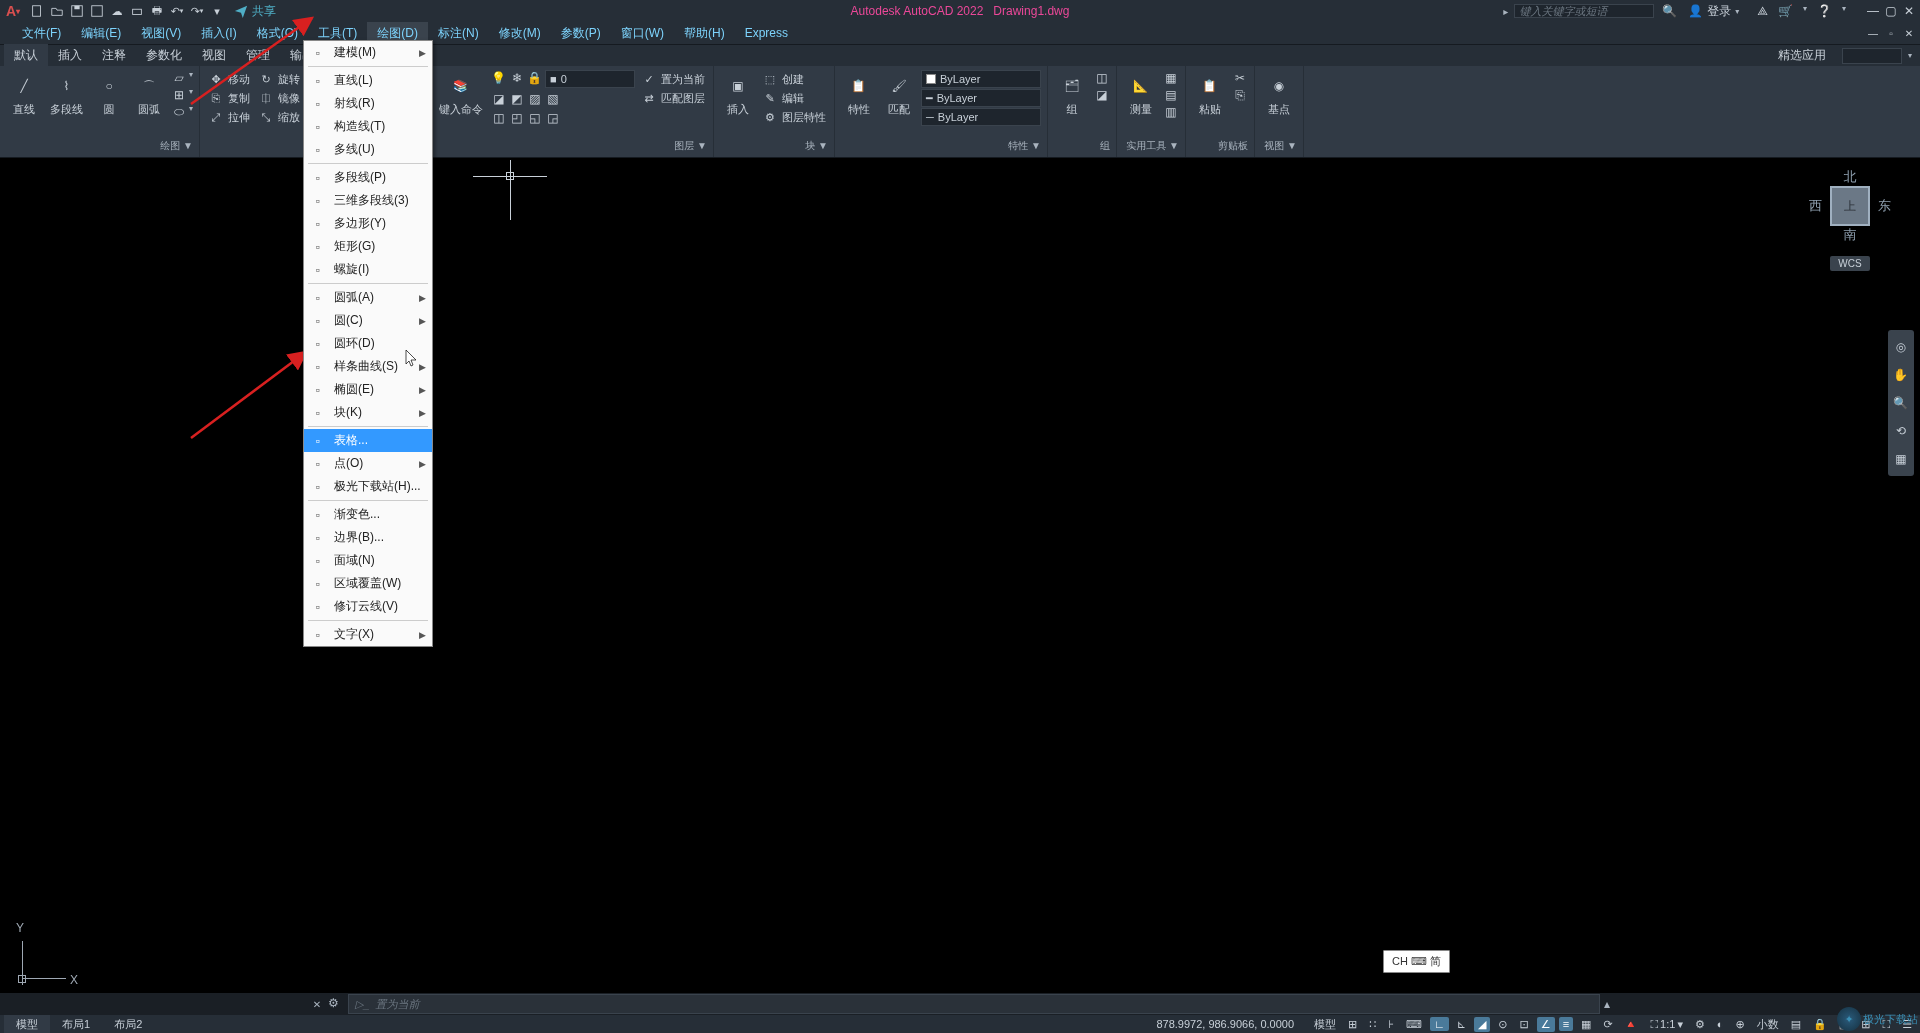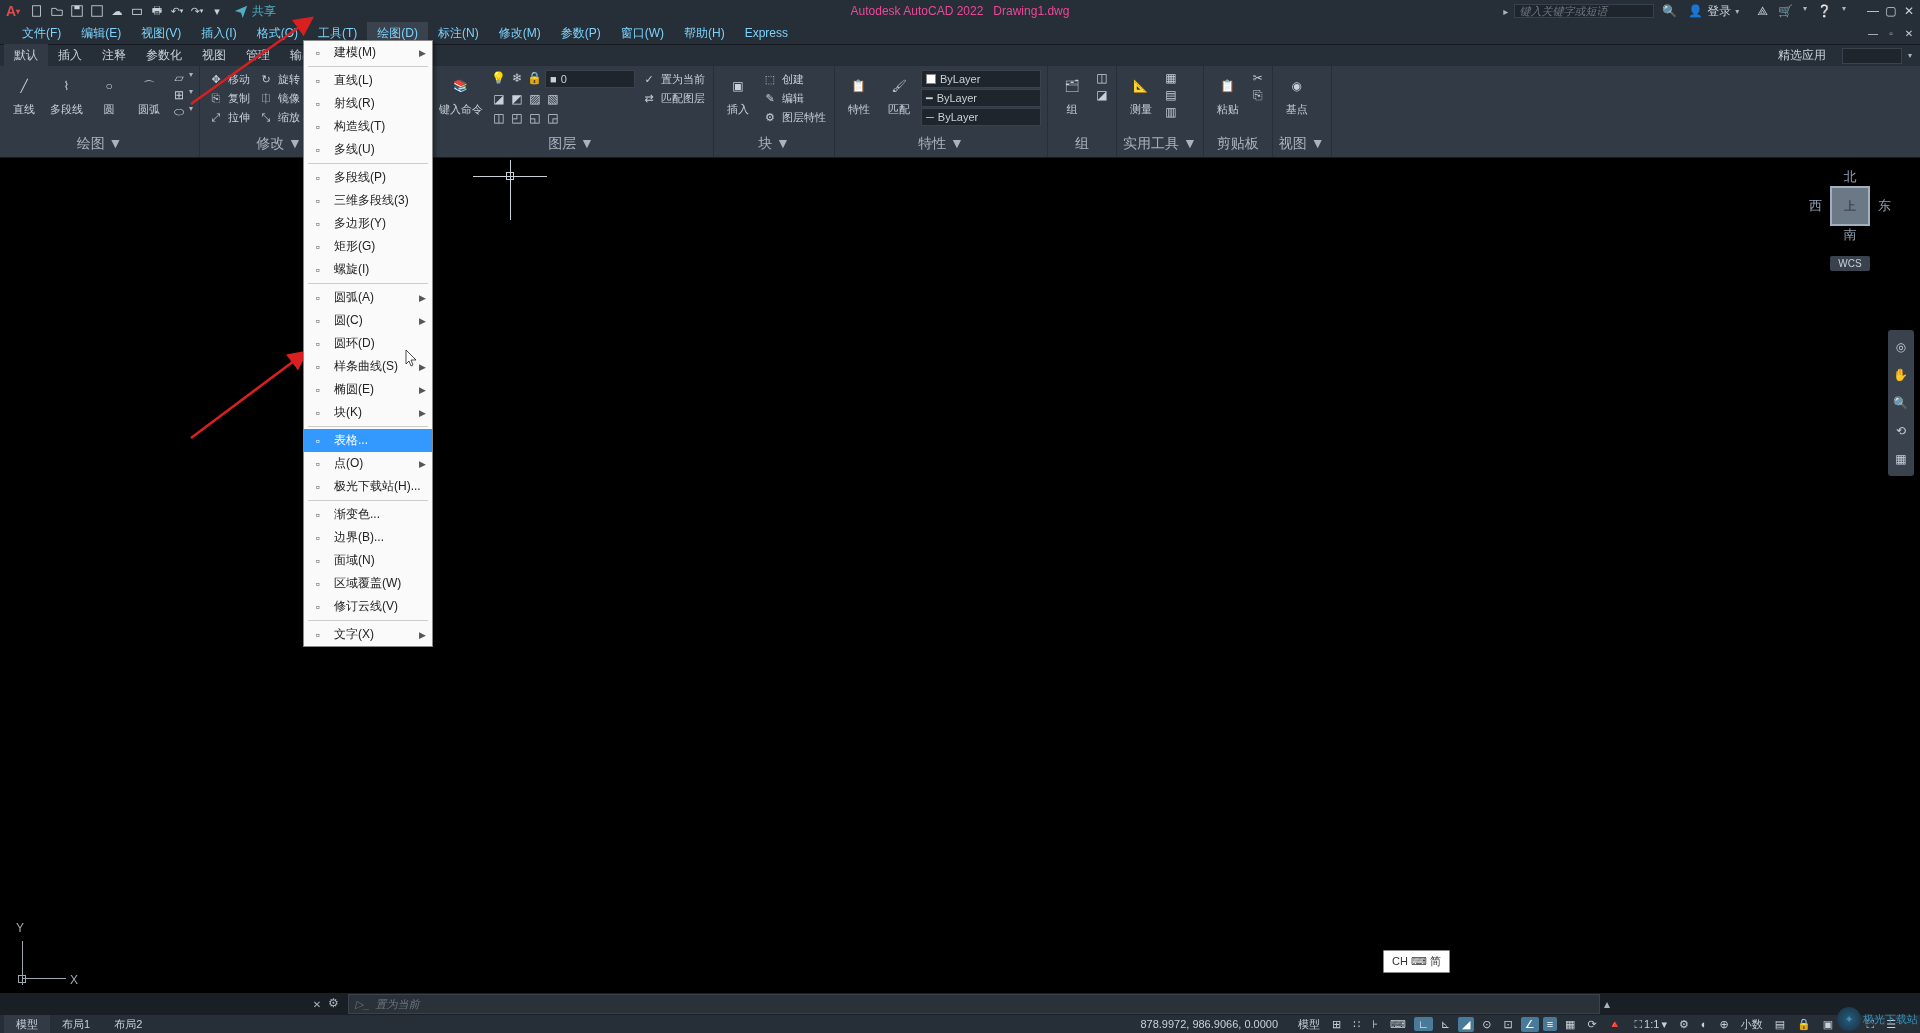--- a/index.html
+++ b/index.html
@@ -27,21 +27,21 @@
 
 .ribbon-tabs { height: 22px; background: #262e37; display: flex; align-items: center; padding-left: 4px; border-top: 1px solid #151a20; }
 .rtab { padding: 4px 10px; color: #c8d0d8; font-size: 12px; }
 .rtab.active { background: #313a45; }
 .rtab-extra { margin-left: auto; display: flex; align-items: center; gap: 6px; padding-right: 8px; }
 .rtab-box { width: 60px; height: 16px; background: #1e252d; border: 1px solid #3a434d; }
 
 .ribbon { height: 92px; background: #313a45; display: flex; border-bottom: 1px solid #151a20; }
 .panel { border-right: 1px solid #262e37; padding: 4px 6px 2px; display: flex; flex-direction: column; justify-content: space-between; }
 .panel-content { display: flex; gap: 4px; align-items: flex-start; flex: 1; }
-.panel-title { text-align: center; font-size: 14px; color: #aab4bf; padding: 2px 0; }
+.panel-title { text-align: right; font-size: 10px; color: #aab4bf; padding: 2px 0; }
 .big-btn { display: flex; flex-direction: column; align-items: center; gap: 2px; padding: 2px 4px; }
 .big-btn .ico { width: 28px; height: 28px; display: flex; align-items: center; justify-content: center; }
 .big-btn .lbl { font-size: 11px; color: #c8d0d8; }
 .small-btn { display: flex; align-items: center; gap: 4px; padding: 1px 2px; font-size: 11px; }
 .small-col { display: flex; flex-direction: column; gap: 1px; }
 .small-grid { display: flex; gap: 2px; }
 .ico-box { width: 16px; height: 16px; display: flex; align-items: center; justify-content: center; }
 .dropdown-arrow { font-size: 8px; color: #aab4bf; }
 
 .layer-combo { width: 90px; height: 18px; background: #1e252d; border: 1px solid #3a434d; display: flex; align-items: center; padding: 0 4px; gap: 4px; font-size: 11px; }
@@ -82,21 +82,21 @@
 .cmd-close { width: 14px; height: 14px; color: #aab4bf; display: flex; align-items: center; justify-content: center; font-size: 10px; }
 .cmd-icon { width: 16px; height: 16px; color: #aab4bf; }
 .cmd-input { flex: 1; height: 20px; background: #2a3139; border: 1px solid #3a434d; display: flex; align-items: center; padding: 0 6px; font-size: 11px; font-style: italic; color: #6b7680; gap: 6px; }
 .cmd-up { width: 16px; color: #aab4bf; }
 
 .bottom-tabs { position: absolute; bottom: 0; left: 0; height: 18px; background: #262e37; display: flex; align-items: center; padding-left: 4px; }
 .btab { padding: 2px 12px; font-size: 11px; color: #c8d0d8; }
 .btab.active { background: #313a45; }
 .btab-add { padding: 0 6px; color: #aab4bf; }
 
-.statusbar { position: absolute; bottom: 0; right: 0; left: 160px; height: 18px; background: #262e37; display: flex; align-items: center; justify-content: flex-end; padding-right: 20px; gap: 4px; }
+.statusbar { position: absolute; bottom: 0; right: 0; left: 160px; height: 18px; background: #262e37; display: flex; align-items: center; justify-content: flex-end; padding-right: 4px; gap: 4px; }
 .status-item { padding: 0 4px; font-size: 11px; color: #c8d0d8; display: flex; align-items: center; gap: 2px; }
 .status-item.on { background: #4a7a9a; color: #fff; border-radius: 2px; padding: 1px 4px; }
 .status-coord { color: #c8d0d8; margin-right: 8px; }
 
 .dropdown-menu { position: absolute; top: 40px; left: 303px; width: 130px; background: #fafafa; border: 1px solid #888; box-shadow: 2px 2px 4px rgba(0,0,0,0.4); z-index: 100; }
 .dm-item { display: flex; align-items: center; padding: 3px 6px; font-size: 12px; color: #222; gap: 8px; }
 .dm-item.highlight { background: #3399ff; color: #fff; }
 .dm-item .dm-ico { width: 16px; height: 16px; display: flex; align-items: center; justify-content: center; color: #555; }
 .dm-item.highlight .dm-ico { color: #fff; }
 .dm-item .dm-arrow { margin-left: auto; font-size: 9px; color: #555; }

